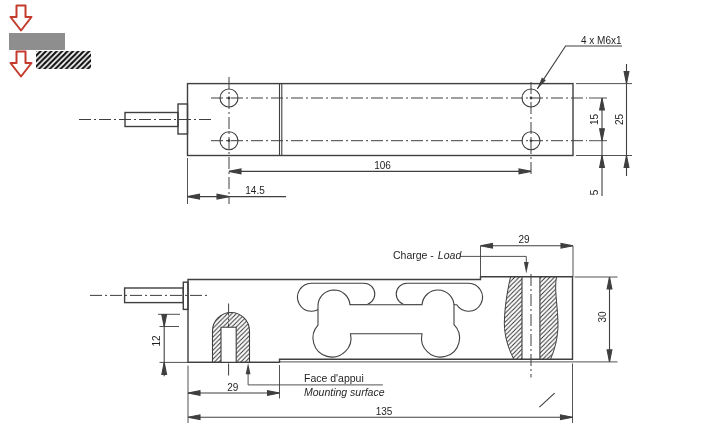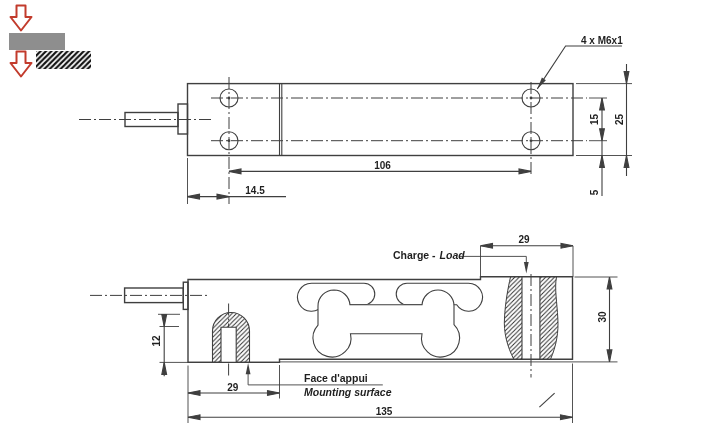--- a/index.html
+++ b/index.html
@@ -1,17 +1,17 @@
 <!DOCTYPE html>
 <html><head>
 <meta charset="utf-8">
 <style>
   html,body{margin:0;padding:0;background:#ffffff;}
   .canvas{position:relative;width:720px;height:438px;background:#ffffff;overflow:hidden;
-          font-family:"Liberation Sans", sans-serif;font-weight:bold;}
+          font-family:"Liberation Sans", sans-serif;}
   svg{display:block;}
   text{fill:#1f1f1f;font-family:"Liberation Sans", sans-serif;font-size:10px;}
   .dimtxt{font-size:10px;}
   .lbl{font-size:10.5px;}
   .it{font-style:italic;}
 </style>
 </head>
 <body>
 
 <div class="canvas">

